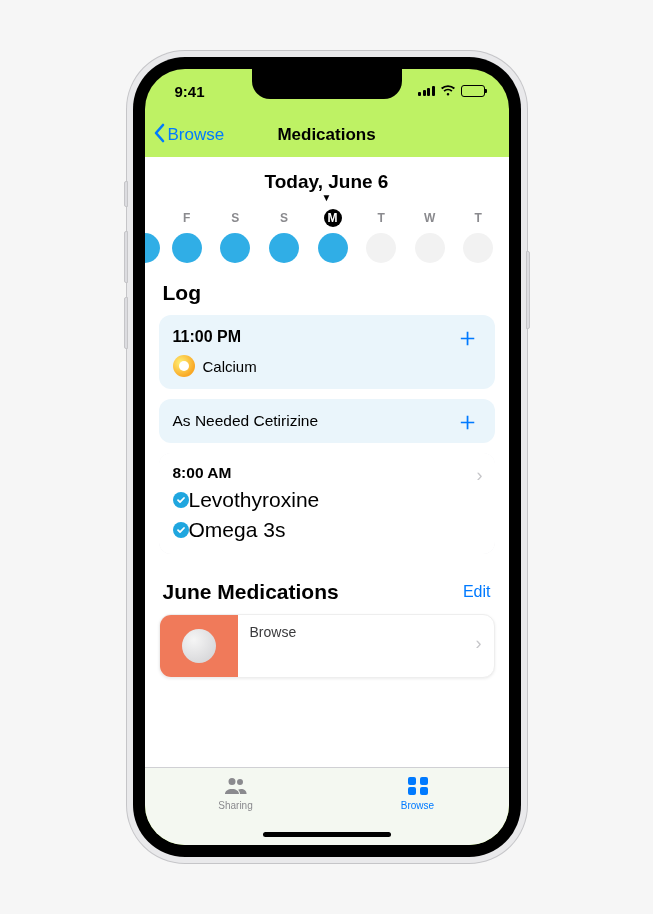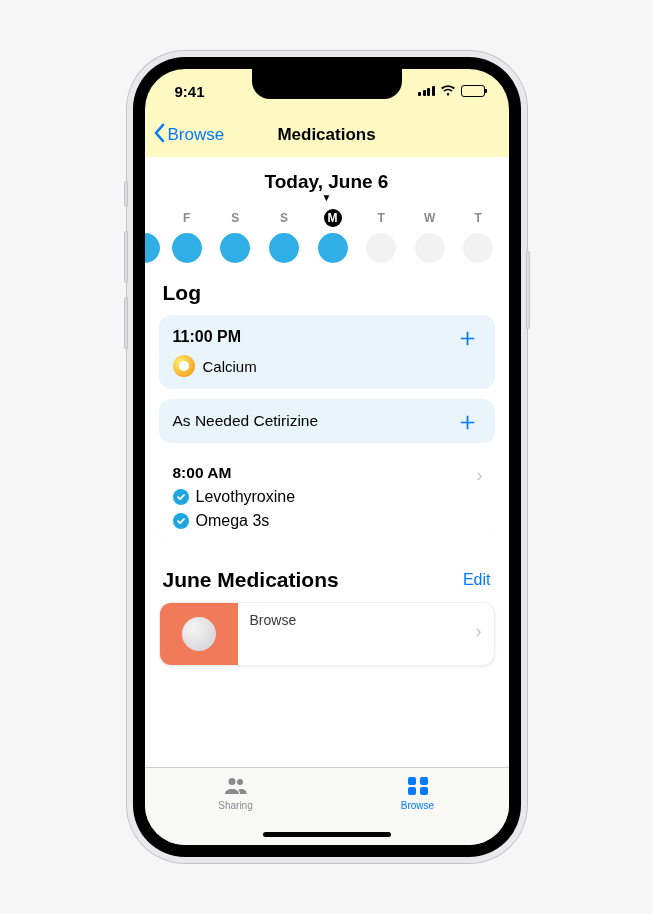--- a/index.html
+++ b/index.html
@@ -25,21 +25,21 @@
   }
   
   .side-btn { position: absolute; background: #dcdce0; border: 1px solid #c5c5c8; }
   .side-btn.mute  { left: -3px; top: 130px; width: 4px; height: 26px; border-radius: 2px 0 0 2px; }
   .side-btn.volup { left: -3px; top: 180px; width: 4px; height: 52px; border-radius: 2px 0 0 2px; }
   .side-btn.voldn { left: -3px; top: 246px; width: 4px; height: 52px; border-radius: 2px 0 0 2px; }
   .side-btn.power { right: -3px; top: 200px; width: 4px; height: 78px; border-radius: 0 2px 2px 0; }
 
   .screen {
     width: 100%; height: 100%;
-    background: #fef9c3;
+    background: #bef264;
     border-radius: 40px;
     overflow: hidden;
     position: relative;
     display: flex; flex-direction: column;
   }
 
   
   .notch {
     position: absolute; top: 0; left: 50%; transform: translateX(-50%);
     width: 150px; height: 30px;
@@ -122,21 +122,21 @@
   .pill::after{ content:""; width:10px; height:10px; border-radius:50%; background:#fff; }
 
   .asneeded { font-size: 15.5px; }
 
   .gray-head { padding: 11px 14px; font-size: 15.5px; font-weight:700; border-bottom:1px solid #e6e6e9; }
   .gray-body { padding: 11px 14px 12px; position:relative; background:#fff; border-radius:0 0 12px 12px; }
   .gray-body .card-time{font-size:15.5px;}
   .chev { position:absolute; right:12px; top:12px; color:#c6c6c9; font-size:18px; }
   .check { width:16px; height:16px; border-radius:50%; background:#1fa6df; display:flex; align-items:center; justify-content:center; flex:0 0 16px; }
   .check svg { width:10px; height:10px; }
-  .logged-line { display:flex; align-items:center; gap:7px; font-size:16px; margin-top:6px; }
+  .logged-line { display:flex; align-items:center; font-size:21px; margin-top:6px; }
 
   .yourmeds-head { display:flex; align-items:center; justify-content:space-between; padding: 16px 18px 10px; }
   .yourmeds-head .t { font-size: 21px; font-weight:700; }
   .edit { color:#007aff; font-size:16px; }
 
   .medcard {
     margin: 0 14px; border-radius: 12px; overflow:hidden;
     box-shadow: 0 1px 3px rgba(0,0,0,0.08);
     display:flex; background:#fff; border:1px solid #eee;
   }

